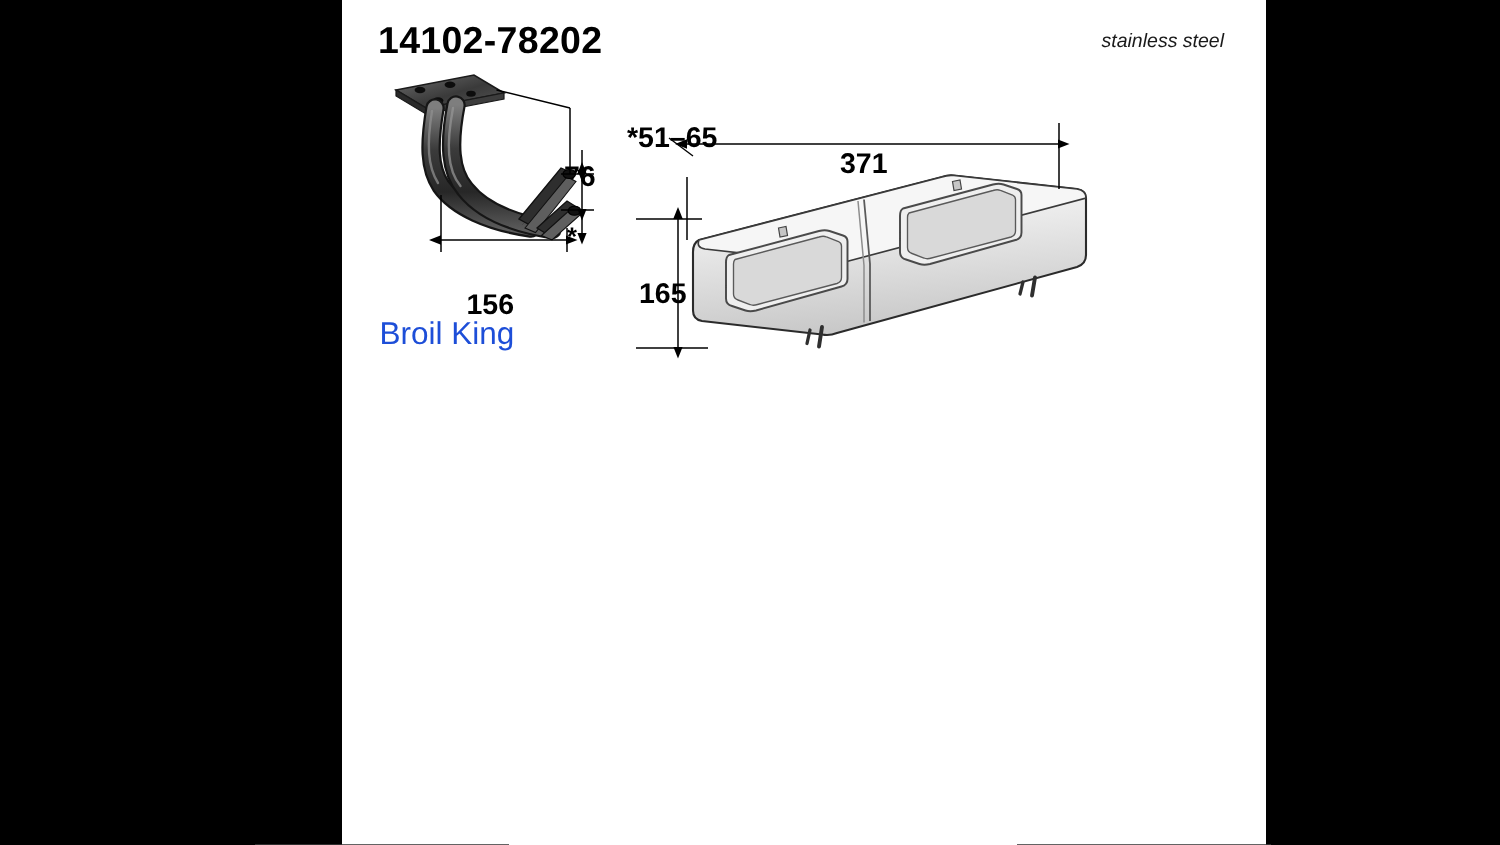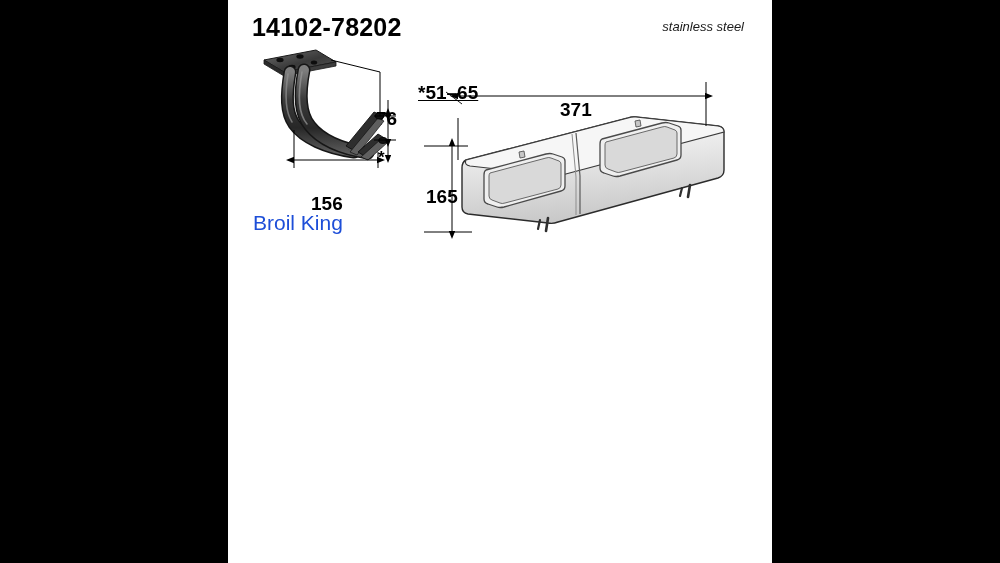--- a/index.html
+++ b/index.html
@@ -16,21 +16,21 @@
   #stage {
     position: relative;
     width: 1000px;
     height: 563px;
     background: #000000;
   }
   #sheet {
     position: absolute;
     left: 228px;
     top: 0px;
-    width: 544px;
+    width: 616px;
     height: 563px;
     background: #ffffff;
   }
   .txt {
     position: absolute;
     white-space: nowrap;
     color: #000000;
   }
   #part-number {
     left: 24px;
@@ -52,21 +52,21 @@
     font-size: 21px;
     color: #1d4ed8;
   }
   .dim {
     font-size: 19px;
     font-weight: bold;
     color: #000000;
   }
   #dim-371 { left: 332px; top: 99px; }
   #dim-165 { left: 198px; top: 186px; }
-  #dim-5165 { left: 190px; top: 82px; text-decoration: underline; }
+  #dim-5165 { left: 190px; top: 82px; }
   #dim-76  { left: 148px; top: 108px; }
   #dim-156 { left: 83px;  top: 165px; margin-top: 28px; }
   #dim-ast { left: 150px; top: 148px; font-size: 17px; }
 
   svg.layer {
     position: absolute;
     left: 0;
     top: 0;
     width: 544px;
     height: 563px;

